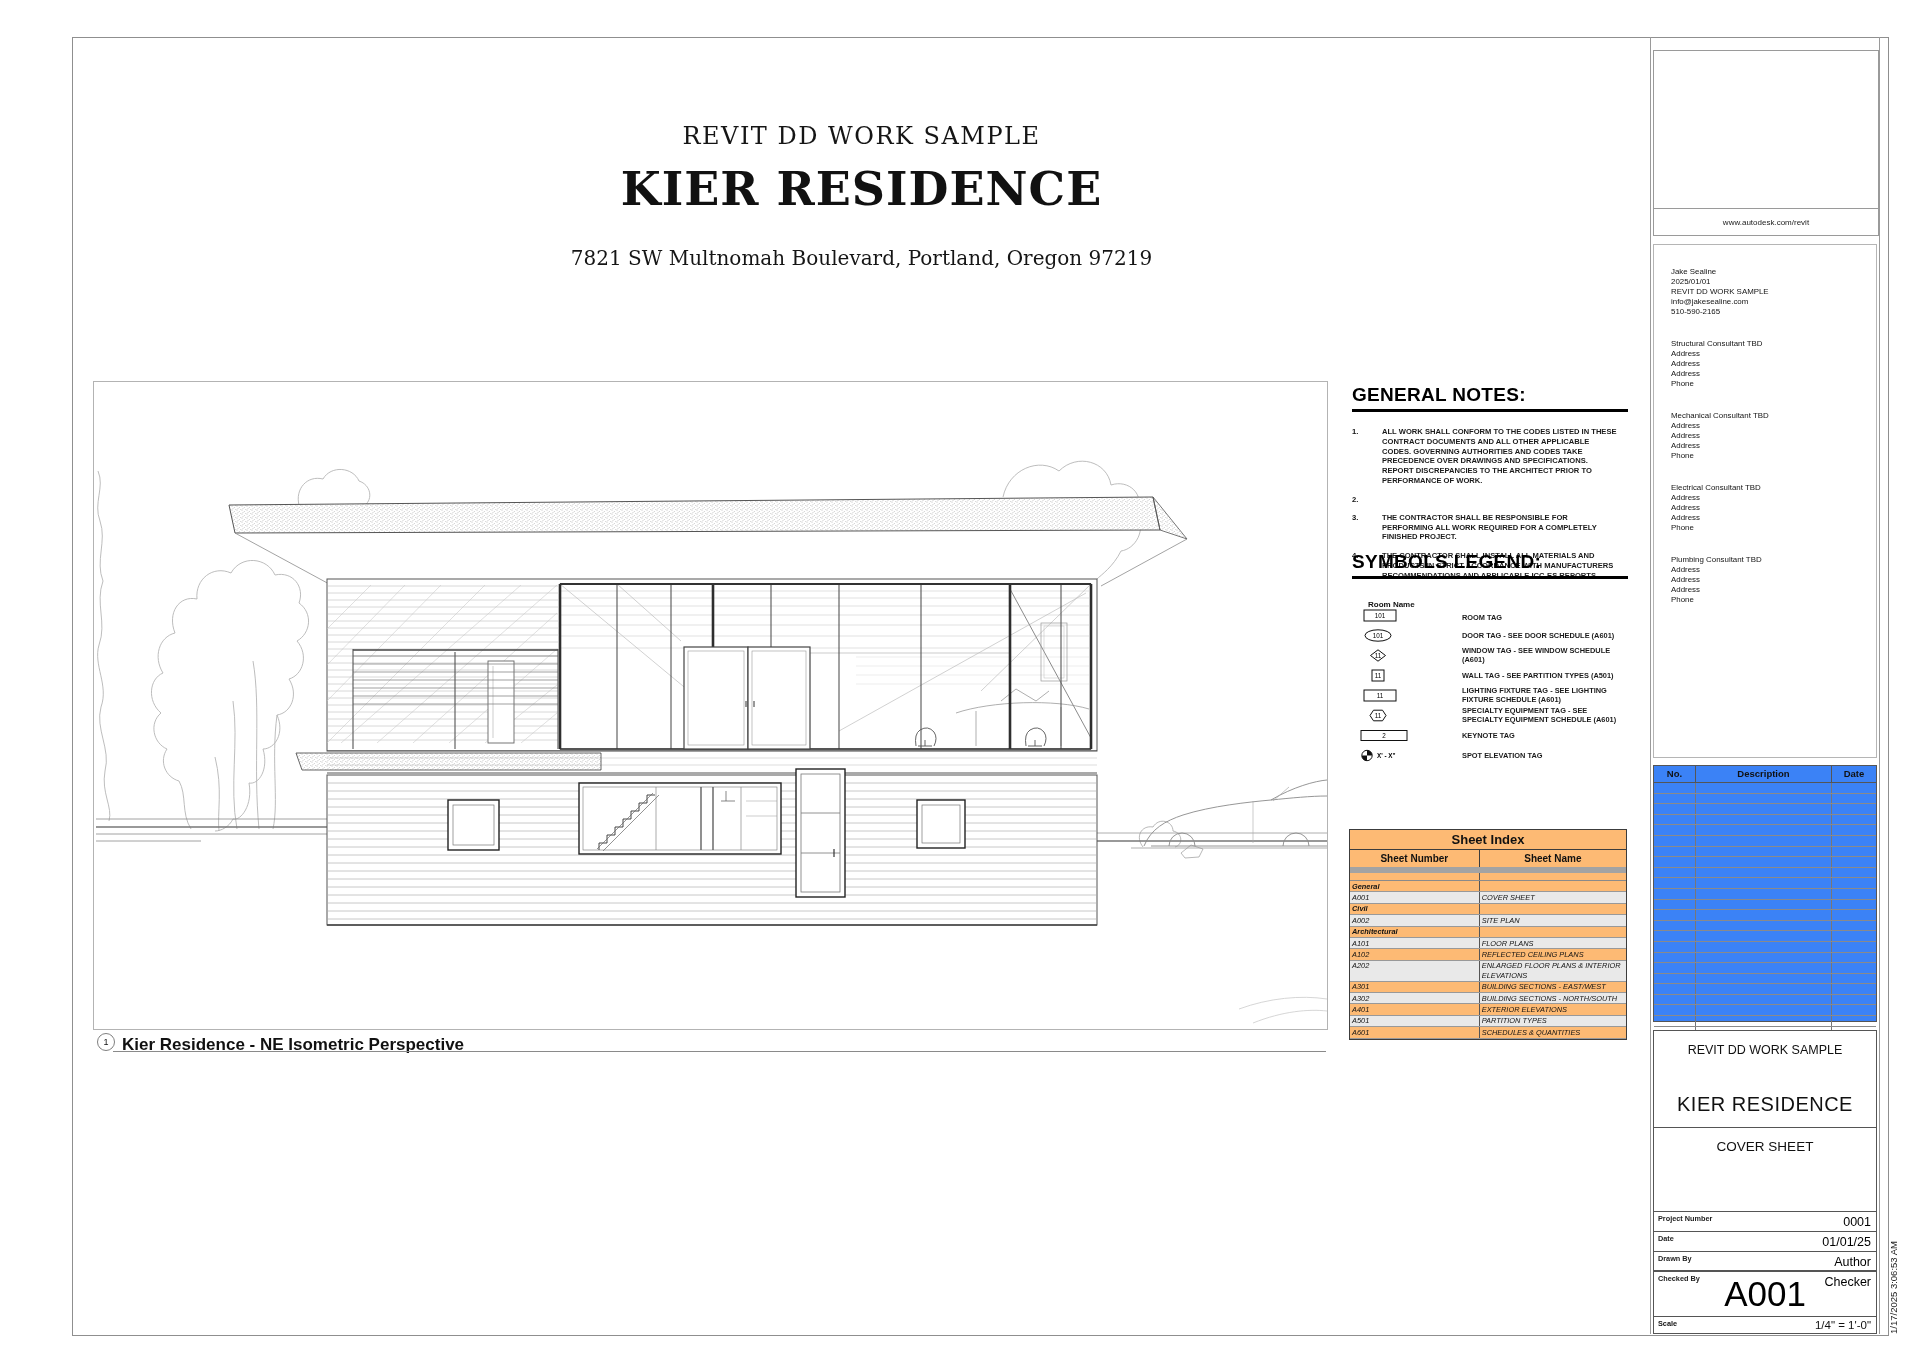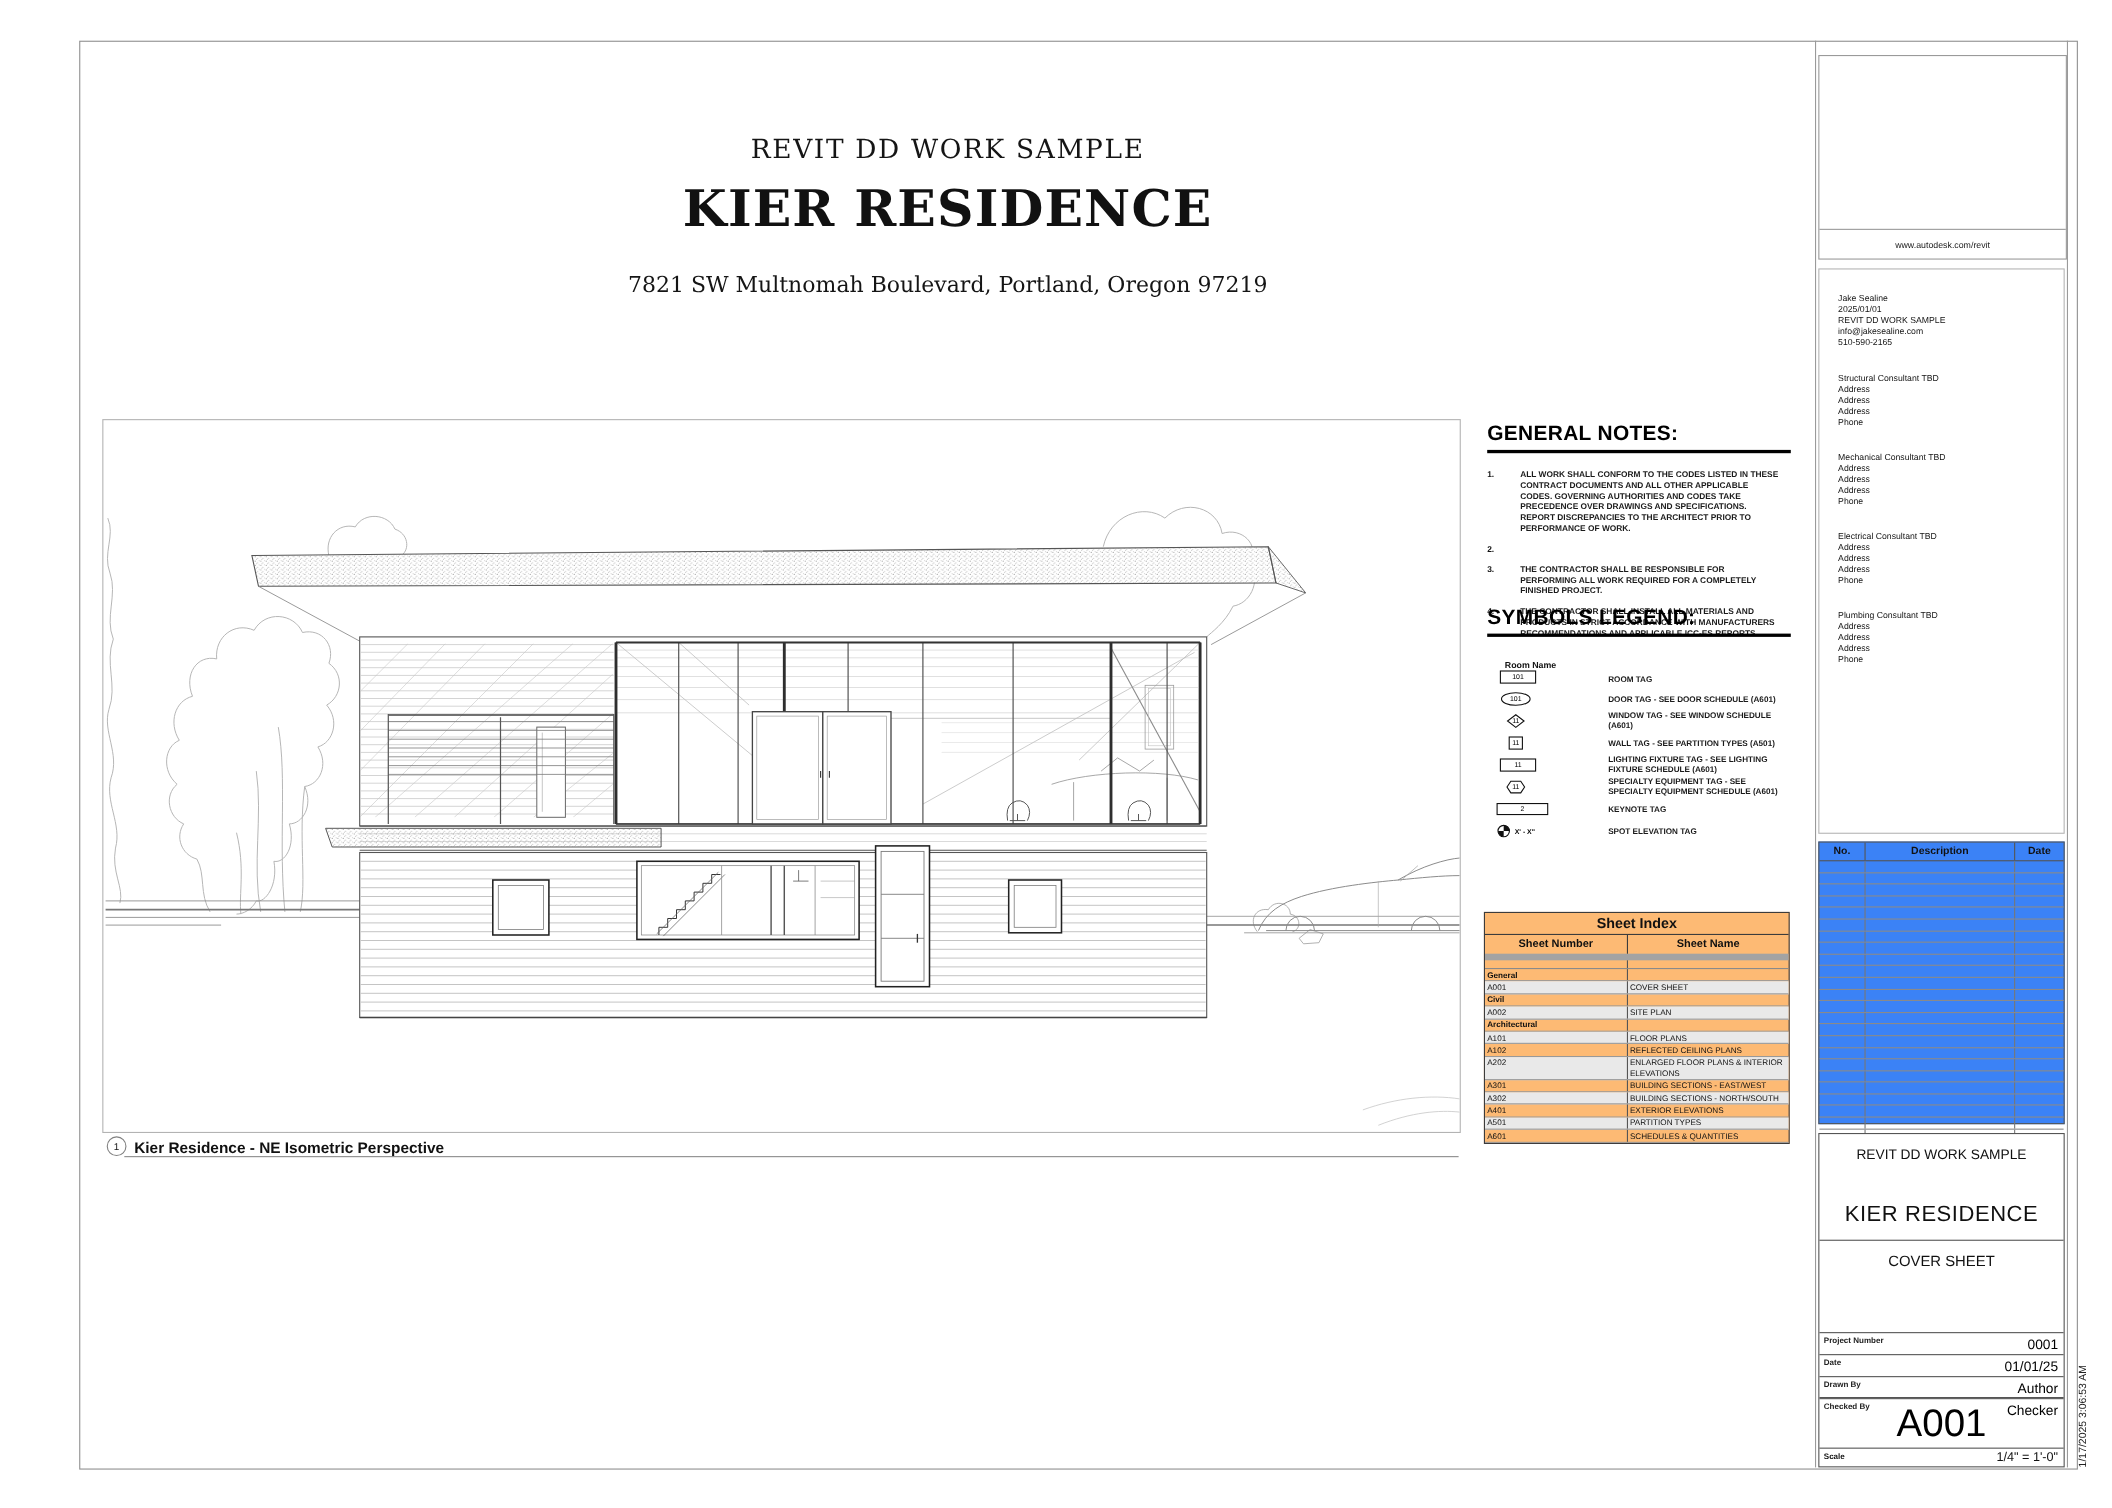--- a/index.html
+++ b/index.html
@@ -9,21 +9,21 @@
   .sheet-border{left:72px;top:37px;width:1815px;height:1297px;border:1.5px solid #8f8f8f;}
   .sidebar-col{left:1650px;top:37px;width:228px;height:1297px;border-left:1.5px solid #9a9a9a;border-right:1.5px solid #9a9a9a;}
   
   .cov-label{left:93px;top:122px;width:1537px;text-align:center;font-family:"DejaVu Serif","Liberation Serif",serif;font-size:24px;letter-spacing:1.5px;color:#151515;}
   .cov-name{left:93px;top:162px;width:1537px;text-align:center;font-family:"DejaVu Serif","Liberation Serif",serif;font-weight:bold;font-size:46px;letter-spacing:1px;color:#111;}
   .cov-addr{left:93px;top:246px;width:1537px;text-align:center;font-family:"DejaVu Serif","Liberation Serif",serif;font-size:20px;color:#151515;}
   
   .viewport{left:93px;top:381px;width:1233px;height:647px;border:1px solid #b3b3b3;background:#fff;}
   .viewport svg{position:absolute;left:0;top:0;}
   .cap-circle{left:97px;top:1033px;width:16px;height:16px;border:1px solid #808080;border-radius:50%;font-size:9px;display:flex;align-items:center;justify-content:center;background:#fff;}
-  .cap-title{left:122px;top:1035px;font-size:14px;font-weight:bold;color:#111;}
+  .cap-title{left:122px;top:1035px;font-size:17px;font-weight:bold;color:#111;}
   .cap-line{left:113px;top:1051px;width:1213px;border-top:1.2px solid #8a8a8a;}
   
   .col-head{width:276px;font-size:19px;font-weight:bold;letter-spacing:.3px;border-bottom:3px solid #000;padding-bottom:3px;color:#000;}
   #gn-head{left:1352px;top:384px;}
   #sl-head{left:1352px;top:551px;}
   .notes-list{left:1352px;top:427px;width:276px;}
   .note-item{display:grid;grid-template-columns:30px 1fr;margin-bottom:9px;}
   .note-num{font-size:7.6px;font-weight:bold;}
   .note-txt{font-size:7.6px;line-height:9.8px;font-weight:bold;color:#1a1a1a;width:238px;}
   .legend{left:1360px;top:592px;width:268px;}
@@ -33,21 +33,21 @@
   .leg-lab{font-size:7.4px;font-weight:bold;color:#1a1a1a;}
   .room-name-lab{font-size:8px;font-weight:bold;position:absolute;left:1368px;top:600px;}
   
   .si{left:1349px;top:829px;width:276px;border:1.5px solid #3c3c3c;background:#fdba74;}
   .si-title{height:19px;border-bottom:1px solid #3c3c3c;font-size:13px;font-weight:bold;text-align:center;line-height:19px;}
   .si-header{display:grid;grid-template-columns:47% 53%;height:17px;border-bottom:6px solid #a3a3a3;font-size:10px;font-weight:bold;text-align:center;line-height:17px;}
   .si-header div:first-child{border-right:1px solid #3c3c3c;}
   .si-gap{height:7px;border-bottom:.5px solid #8a8a8a;display:grid;grid-template-columns:47% 53%;}
   .si-gap div:first-child{border-right:1px solid #555;}
   .si-row{display:grid;grid-template-columns:47% 53%;border-bottom:.5px solid #999;font-size:7.4px;line-height:9.4px;}
-  .si-row div{padding:.5px 0 .5px 2px;}
+  .si-row div{padding:.5px 0 .5px 2px;font-style:italic;}
   .si-row div:first-child{border-right:1px solid #555;}
   .si-row.shade{background:#e9e9e9;}
   .si-row.group div{font-weight:bold;}
   
   .logo-box{left:1653px;top:50px;width:224px;height:184px;border:1px solid #9a9a9a;}
   .logo-band{position:absolute;left:0;bottom:0;width:100%;height:26px;border-top:1px solid #9a9a9a;font-size:8px;display:flex;align-items:center;justify-content:center;color:#222;}
   .contact{left:1653px;top:244px;width:224px;height:514px;border:1px solid #b5b5b5;padding:22px 0 0 17px;box-sizing:border-box;font-size:7.9px;line-height:10px;color:#141414;}
   .c-group{margin-top:22px;}
   
   .rev{left:1653px;top:765px;width:224px;height:257px;border:1.2px solid #555;box-sizing:border-box;background:#3b82f6;}

